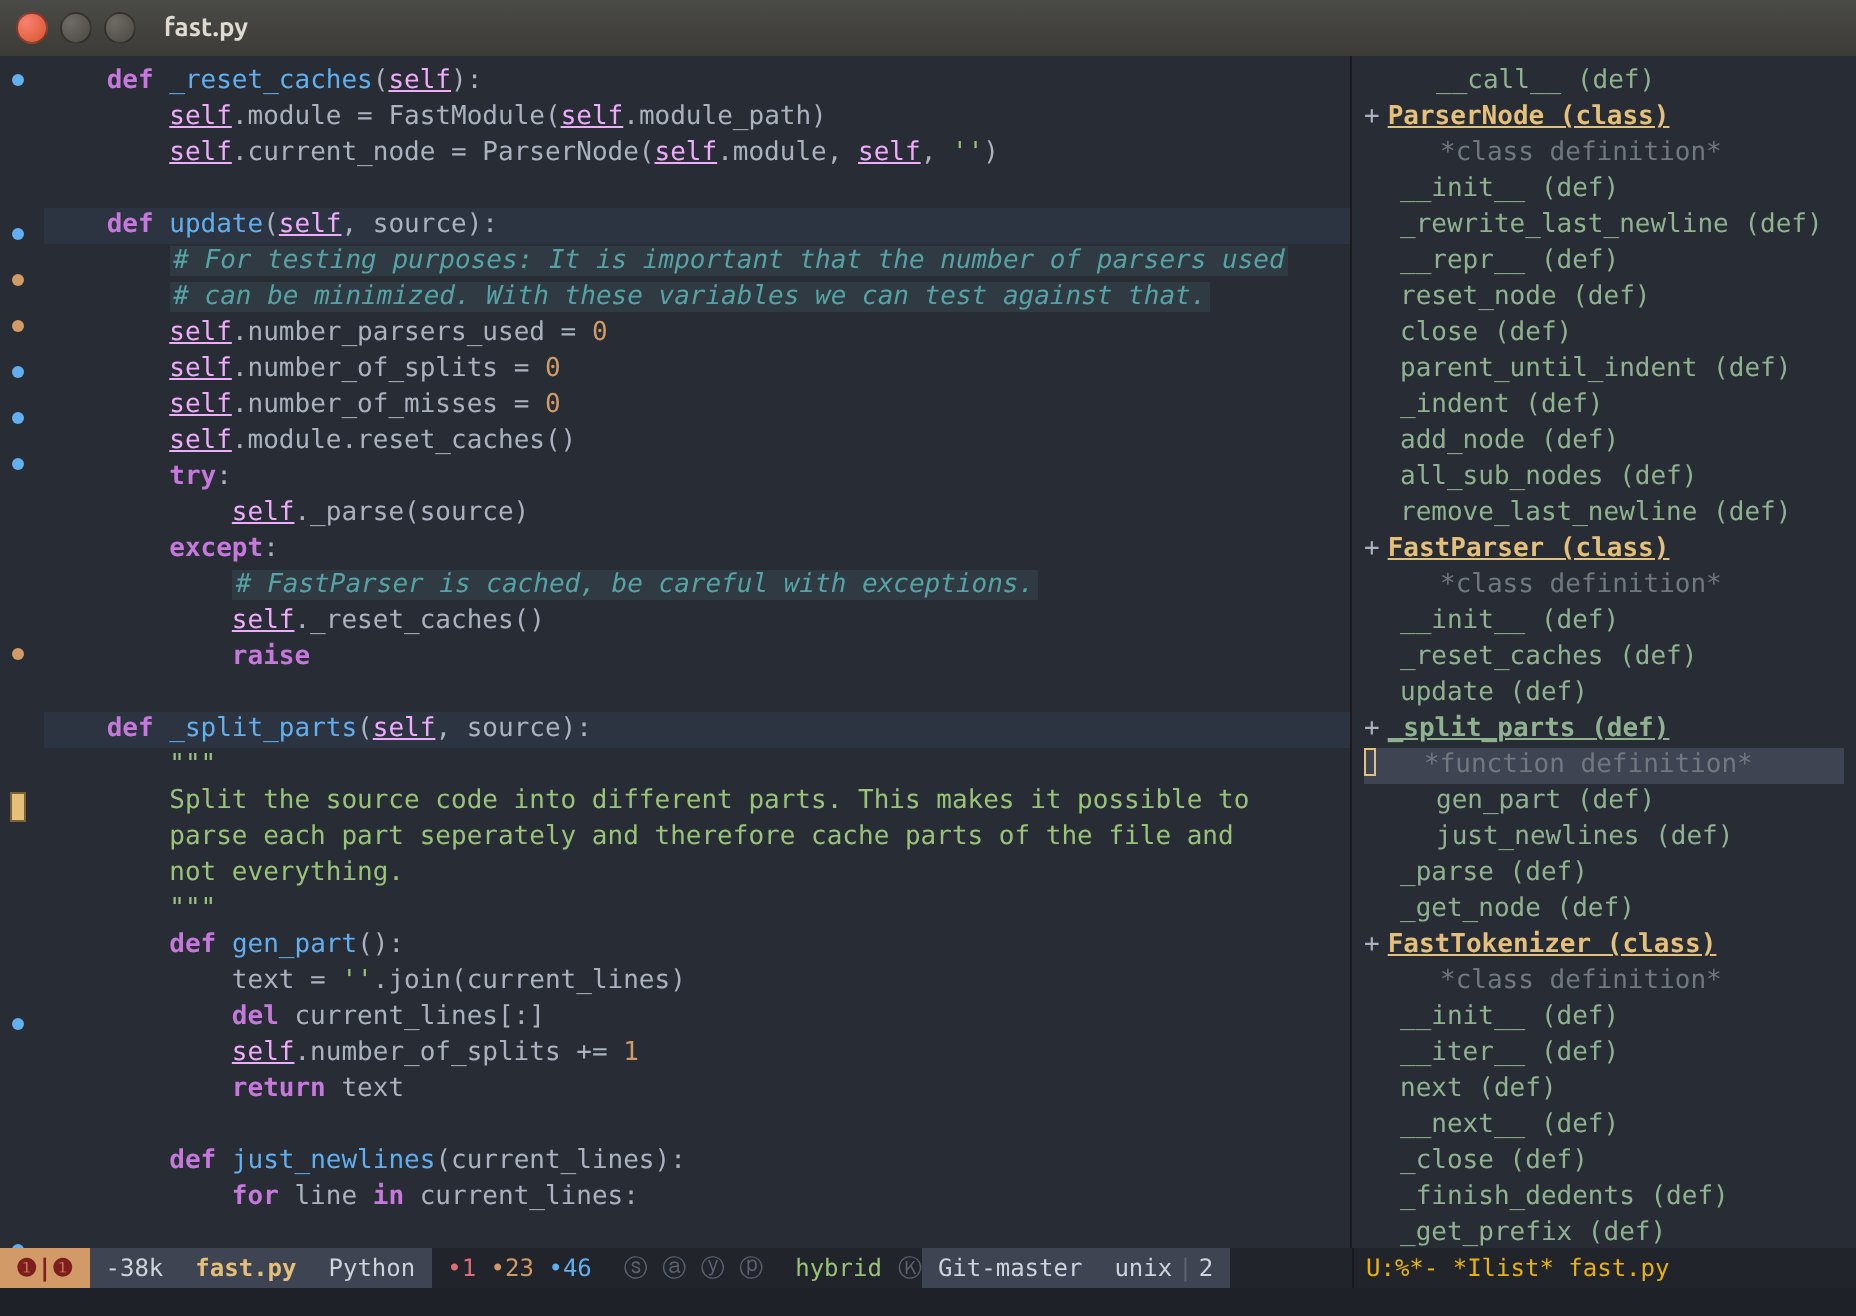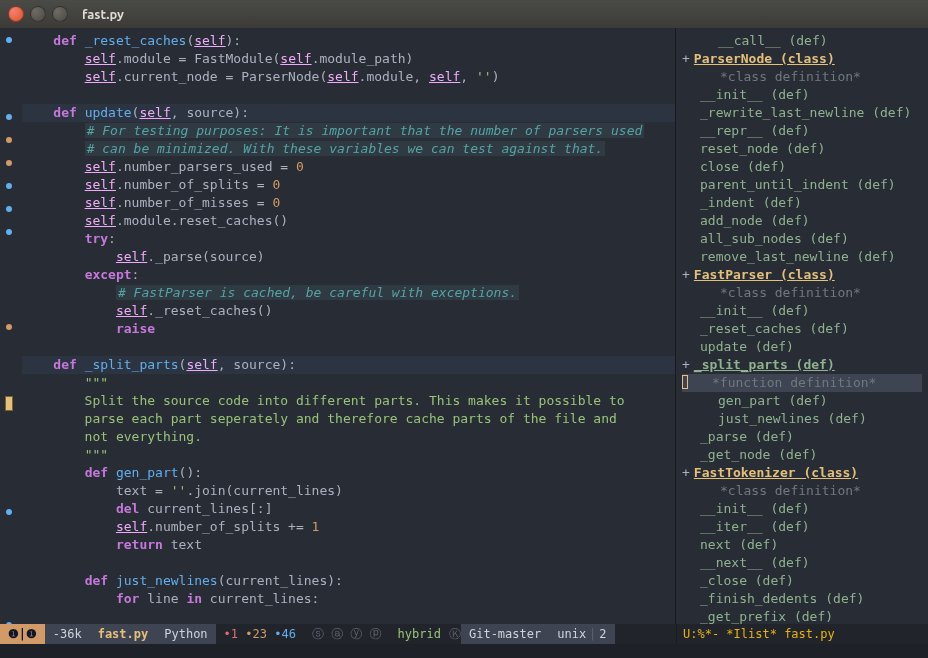--- a/index.html
+++ b/index.html
@@ -51,21 +51,21 @@
 .ol-star { color: #707880; margin-left: 20px; }
 .ol-plus { color: #abb2bf; margin-right: 4px; }
 .ol-sel { background: #3e4451; display: inline-block; width: 100%; }
 .ol-cursor { display: inline-block; width: 6px; height: 14px; border: 1px solid #e5c07b; margin-right: 4px; vertical-align: -2px; }
 .ol-indent1 { display: inline-block; width: 18px; }
 .ol-indent2 { display: inline-block; width: 36px; }
 .modeline-row { height: 20px; display: flex; background: #21252b; color: #9da5b4; }
 .modeline { flex: 1; display: flex; align-items: center; font-size: 12px; overflow: hidden; }
 .modeline.inactive { color: #eab308; background: #21252b; border-left: 1px solid #181a1f; width: 252px; flex: none; padding-left: 6px; }
 .ml-seg { padding: 0 8px; height: 100%; display: flex; align-items: center; }
-.ml-orange { background: #d19a66; color: #0f172a; font-weight: bold; }
+.ml-orange { background: #d19a66; color: #7f1d1d; font-weight: bold; }
 .ml-grey { background: #3e4451; color: #cfd3dc; }
 .ml-pipe { color: #5c6370; padding: 0 3px; }
 .dot-red { color: #e06c75; }
 .dot-orange { color: #d19a66; }
 .dot-blue { color: #61afef; text-align: center; }
 .circled { color: #5c6370; }
 .echo-area { height: 14px; background: #1e2127; }
 </style>
 </head>
 <body>
@@ -138,21 +138,21 @@
     <div class="code" id="code"><div>    <span class="kw">def</span> <span class="fn">_reset_caches</span>(<span class="self">self</span>):</div><div>        <span class="self">self</span>.module = FastModule(<span class="self">self</span>.module_path)</div><div>        <span class="self">self</span>.current_node = ParserNode(<span class="self">self</span>.module, <span class="self">self</span>, <span class="s">''</span>)</div><div>&nbsp;</div><div class="hl-line">    <span class="kw">def</span> <span class="fn">update</span>(<span class="self">self</span>, source):</div><div>        <span class="doc hl-comment"># For testing purposes: It is important that the number of parsers used</span></div><div>        <span class="doc hl-comment"># can be minimized. With these variables we can test against that.</span></div><div>        <span class="self">self</span>.number_parsers_used = <span class="num">0</span></div><div>        <span class="self">self</span>.number_of_splits = <span class="num">0</span></div><div>        <span class="self">self</span>.number_of_misses = <span class="num">0</span></div><div>        <span class="self">self</span>.module.reset_caches()</div><div>        <span class="kw">try</span>:</div><div>            <span class="self">self</span>._parse(source)</div><div>        <span class="kw">except</span>:</div><div>            <span class="doc hl-comment"># FastParser is cached, be careful with exceptions.</span></div><div>            <span class="self">self</span>._reset_caches()</div><div>            <span class="kw">raise</span></div><div>&nbsp;</div><div class="hl-line">    <span class="kw">def</span> <span class="fn">_split_parts</span>(<span class="self">self</span>, source):</div><div>        <span class="s">"""</span></div><div><span class="s">        Split the source code into different parts. This makes it possible to</span></div><div><span class="s">        parse each part seperately and therefore cache parts of the file and</span></div><div><span class="s">        not everything.</span></div><div>        <span class="s">"""</span></div><div>        <span class="kw">def</span> <span class="fn">gen_part</span>():</div><div>            text = <span class="s">''</span>.join(current_lines)</div><div>            <span class="kw">del</span> current_lines[:]</div><div>            <span class="self">self</span>.number_of_splits += <span class="num">1</span></div><div>            <span class="kw">return</span> text</div><div>&nbsp;</div><div>        <span class="kw">def</span> <span class="fn">just_newlines</span>(current_lines):</div><div>            <span class="kw">for</span> line <span class="kw">in</span> current_lines:</div></div>
   </div>
 
   <div class="outline-pane" id="outline"><div class="ol-row"><span class="ol-indent2"></span><span class="ol-def">__call__</span> <span class="ol-def">(def)</span></div><div class="ol-row"><span class="ol-plus">+</span><span class="ol-class">ParserNode (class)</span></div><div class="ol-row"><span class="ol-indent1"></span><span class="ol-star">*class definition*</span></div><div class="ol-row"><span class="ol-indent1"></span><span class="ol-def">__init__</span> <span class="ol-def">(def)</span></div><div class="ol-row"><span class="ol-indent1"></span><span class="ol-def">_rewrite_last_newline</span> <span class="ol-def">(def)</span></div><div class="ol-row"><span class="ol-indent1"></span><span class="ol-def">__repr__</span> <span class="ol-def">(def)</span></div><div class="ol-row"><span class="ol-indent1"></span><span class="ol-def">reset_node</span> <span class="ol-def">(def)</span></div><div class="ol-row"><span class="ol-indent1"></span><span class="ol-def">close</span> <span class="ol-def">(def)</span></div><div class="ol-row"><span class="ol-indent1"></span><span class="ol-def">parent_until_indent</span> <span class="ol-def">(def)</span></div><div class="ol-row"><span class="ol-indent1"></span><span class="ol-def">_indent</span> <span class="ol-def">(def)</span></div><div class="ol-row"><span class="ol-indent1"></span><span class="ol-def">add_node</span> <span class="ol-def">(def)</span></div><div class="ol-row"><span class="ol-indent1"></span><span class="ol-def">all_sub_nodes</span> <span class="ol-def">(def)</span></div><div class="ol-row"><span class="ol-indent1"></span><span class="ol-def">remove_last_newline</span> <span class="ol-def">(def)</span></div><div class="ol-row"><span class="ol-plus">+</span><span class="ol-class">FastParser (class)</span></div><div class="ol-row"><span class="ol-indent1"></span><span class="ol-star">*class definition*</span></div><div class="ol-row"><span class="ol-indent1"></span><span class="ol-def">__init__</span> <span class="ol-def">(def)</span></div><div class="ol-row"><span class="ol-indent1"></span><span class="ol-def">_reset_caches</span> <span class="ol-def">(def)</span></div><div class="ol-row"><span class="ol-indent1"></span><span class="ol-def">update</span> <span class="ol-def">(def)</span></div><div class="ol-row"><span class="ol-plus">+</span><span class="ol-fn">_split_parts (def)</span></div><div class="ol-row ol-sel"><span class="ol-cursor"></span><span class="ol-star">*function definition*</span></div><div class="ol-row"><span class="ol-indent2"></span><span class="ol-def">gen_part</span> <span class="ol-def">(def)</span></div><div class="ol-row"><span class="ol-indent2"></span><span class="ol-def">just_newlines</span> <span class="ol-def">(def)</span></div><div class="ol-row"><span class="ol-indent1"></span><span class="ol-def">_parse</span> <span class="ol-def">(def)</span></div><div class="ol-row"><span class="ol-indent1"></span><span class="ol-def">_get_node</span> <span class="ol-def">(def)</span></div><div class="ol-row"><span class="ol-plus">+</span><span class="ol-class">FastTokenizer (class)</span></div><div class="ol-row"><span class="ol-indent1"></span><span class="ol-star">*class definition*</span></div><div class="ol-row"><span class="ol-indent1"></span><span class="ol-def">__init__</span> <span class="ol-def">(def)</span></div><div class="ol-row"><span class="ol-indent1"></span><span class="ol-def">__iter__</span> <span class="ol-def">(def)</span></div><div class="ol-row"><span class="ol-indent1"></span><span class="ol-def">next</span> <span class="ol-def">(def)</span></div><div class="ol-row"><span class="ol-indent1"></span><span class="ol-def">__next__</span> <span class="ol-def">(def)</span></div><div class="ol-row"><span class="ol-indent1"></span><span class="ol-def">_close</span> <span class="ol-def">(def)</span></div><div class="ol-row"><span class="ol-indent1"></span><span class="ol-def">_finish_dedents</span> <span class="ol-def">(def)</span></div><div class="ol-row"><span class="ol-indent1"></span><span class="ol-def">_get_prefix</span> <span class="ol-def">(def)</span></div></div>
 
 </div>
 
 <div class="modeline-row">
   <div class="modeline">
     <span class="ml-seg ml-orange">❶|❶</span>
-    <span class="ml-seg ml-grey">- <span>36k</span></span>
+    <span class="ml-seg ml-grey">- <span>38k</span></span>
     <span class="ml-seg ml-grey" style="font-weight:bold;color:#e5c07b">fast.py</span>
     <span class="ml-seg ml-grey">Python</span>
     <span class="ml-seg">
       <span class="dot-red">•1</span>&nbsp;
       <span class="dot-orange">•23</span>&nbsp;
       <span class="dot-blue">•46</span>
     </span>
     <span class="ml-seg circled">ⓢ ⓐ ⓨ ⓟ</span>
     <span class="ml-seg" style="color:#98c379">hybrid</span>
     <span class="circled">Ⓚ</span>

